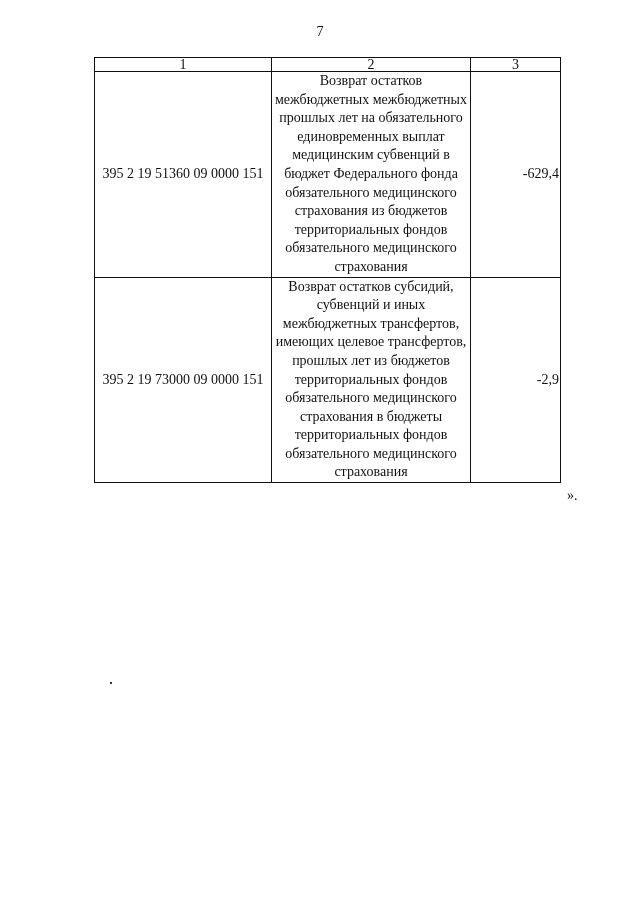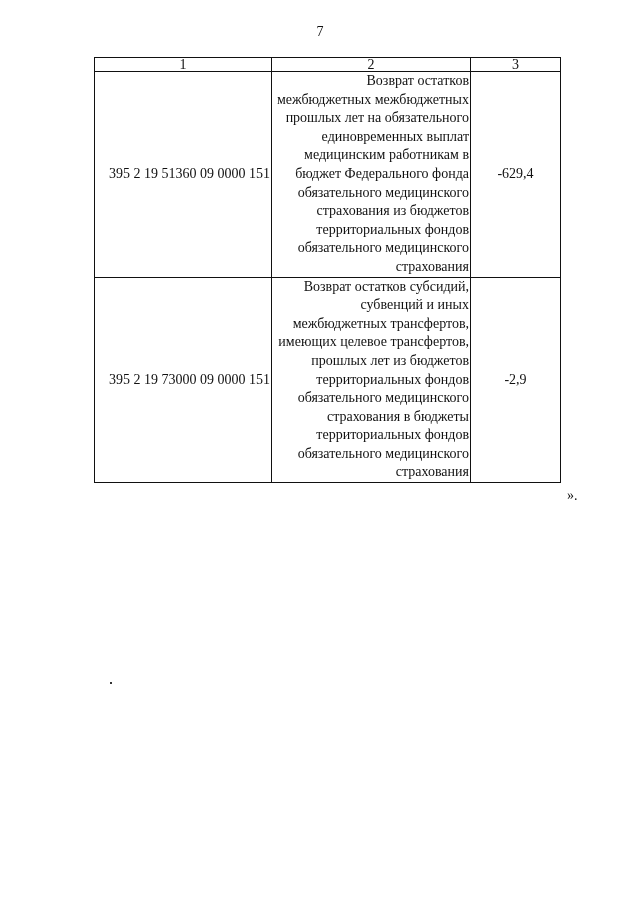--- a/index.html
+++ b/index.html
@@ -1,23 +1,23 @@
 <!DOCTYPE html>
 <html><head>
 <meta charset="utf-8">
 <style>
   html, body { margin: 0; padding: 0; background: #ffffff; }
   body { width: 640px; height: 905px; position: relative; overflow: hidden;
          font-family: "Liberation Serif", serif; color: #111; }
   .page-num { position: absolute; top: 24px; left: 0; width: 640px; text-align: center; font-size: 14px; }
   table { position: absolute; left: 94px; top: 57px; border-collapse: collapse; table-layout: fixed; }
   td { border: 1px solid #111; font-size: 14px; line-height: 18.6px; padding: 0 1px; vertical-align: middle; }
-  .c1 { width: 174px; text-align: right; }
-  .c2 { width: 196px; text-align: right; }
-  .c3 { width: 87px; text-align: center; }
+  .c1 { width: 174px; text-align: center; }
+  .c2 { width: 196px; text-align: center; }
+  .c3 { width: 87px; text-align: right; }
   .hdr td { text-align: center; height: 13px; line-height: 13px; font-size: 14px; }
   .total td { height: 18px; line-height: 18px; }
   .close-quote { position: absolute; left: 567px; top: 488px; font-size: 14px; }
   .dot { position: absolute; left: 110px; top: 682px; width: 2px; height: 2px; background: #333; }
 </style>
 </head>
 <body>
 
 <div class="page-num">7</div>
 
@@ -28,21 +28,21 @@
     <td class="c2">2</td>
     <td class="c3">3</td>
   </tr>
   <tr>
     <td class="c1">395 2 19 51360 09 0000 151</td>
     <td class="c2">
       <div>Возврат остатков</div>
       <div>межбюджетных межбюджетных</div>
       <div>прошлых лет на обязательного</div>
       <div>единовременных выплат</div>
-      <div>медицинским работникам в</div>
+      <div>медицинским субвенций в</div>
       <div>бюджет Федерального фонда</div>
       <div>обязательного медицинского</div>
       <div>страхования из бюджетов</div>
       <div>территориальных фондов</div>
       <div>обязательного медицинского</div>
       <div>страхования</div>
     </td>
     <td class="c3">-629,4</td>
   </tr>
   <tr>

